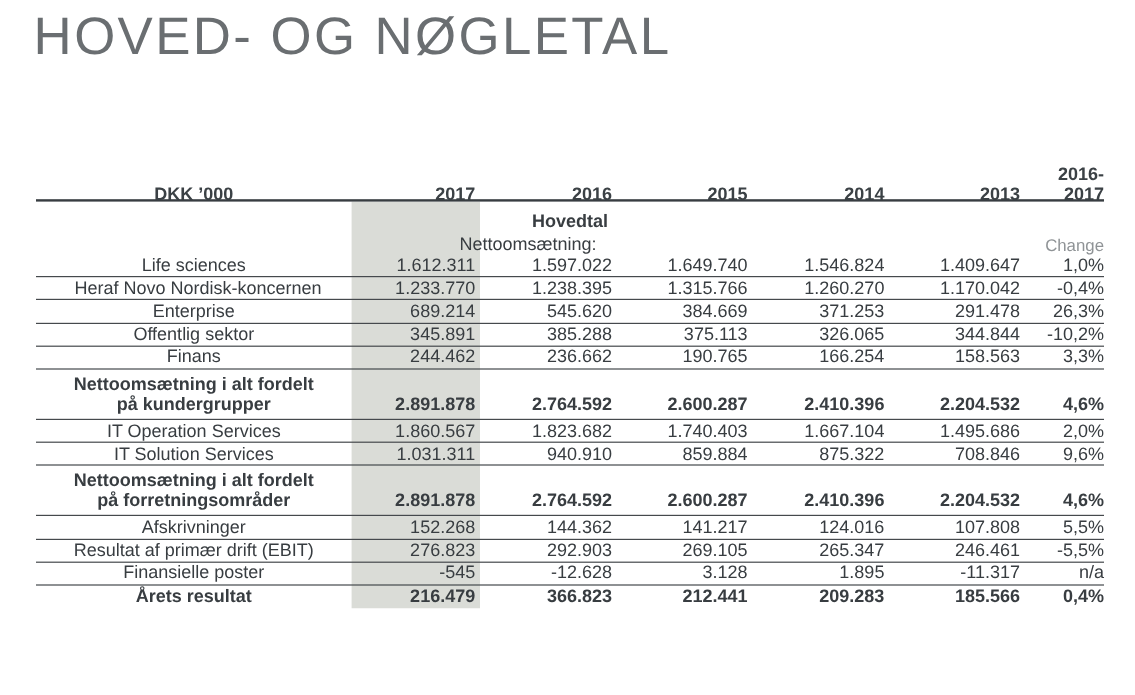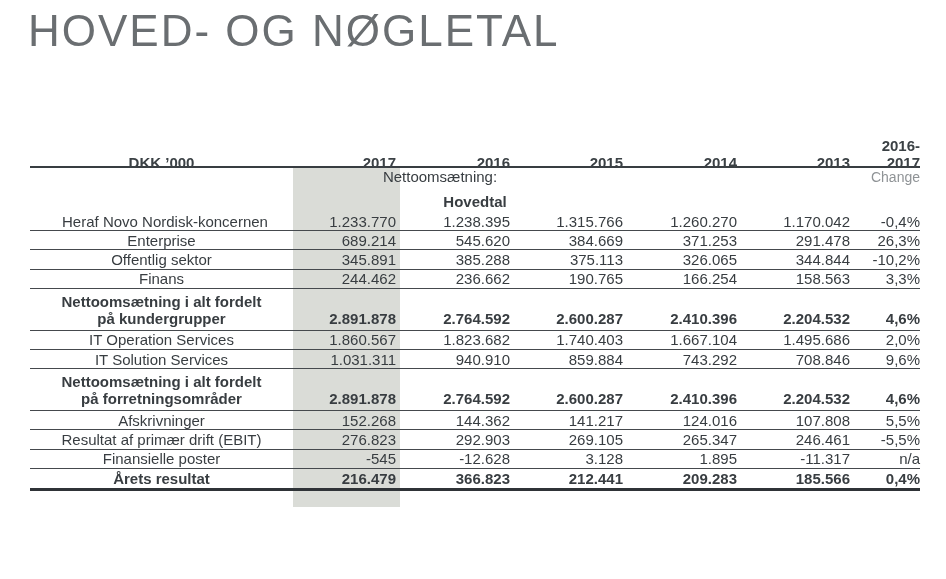--- a/index.html
+++ b/index.html
@@ -72,26 +72,35 @@
       <div class="lbl">DKK ’000</div>
       <div class="val c0">2017</div>
       <div class="val">2016</div>
       <div class="val">2015</div>
       <div class="val">2014</div>
       <div class="val">2013</div>
       <div class="val">2016-2017</div>
     </div>
 
     <div class="rows">
+        <div class="grid row group">
+          <div class="lbl span-all">Hovedtal</div>
+        </div>
         <div class="grid row plain">
           <div class="lbl span-6">Nettoomsætning:</div>
           <div class="val note col-7">Change</div>
         </div>
-        <div class="grid row group">
-          <div class="lbl span-all">Hovedtal</div>
+        <div class="grid row data">
+          <div class="lbl">Life sciences</div>
+          <div class="val c0">1.612.311</div>
+          <div class="val c1">1.597.022</div>
+          <div class="val c2">1.649.740</div>
+          <div class="val c3">1.546.824</div>
+          <div class="val c4">1.409.647</div>
+          <div class="val c5">1,0%</div>
         </div>
         <div class="grid row data indent">
           <div class="lbl">Heraf Novo Nordisk-koncernen</div>
           <div class="val c0">1.233.770</div>
           <div class="val c1">1.238.395</div>
           <div class="val c2">1.315.766</div>
           <div class="val c3">1.260.270</div>
           <div class="val c4">1.170.042</div>
           <div class="val c5">-0,4%</div>
         </div>
@@ -141,21 +150,21 @@
           <div class="val c2">1.740.403</div>
           <div class="val c3">1.667.104</div>
           <div class="val c4">1.495.686</div>
           <div class="val c5">2,0%</div>
         </div>
         <div class="grid row data">
           <div class="lbl">IT Solution Services</div>
           <div class="val c0">1.031.311</div>
           <div class="val c1">940.910</div>
           <div class="val c2">859.884</div>
-          <div class="val c3">743.292</div>
+          <div class="val c3">875.322</div>
           <div class="val c4">708.846</div>
           <div class="val c5">9,6%</div>
         </div>
         <div class="grid row total gap-after">
           <div class="lbl">
             <div>Nettoomsætning i alt fordelt</div>
             <div>på forretningsområder</div>
           </div>
           <div class="val c0">2.891.878</div>
           <div class="val c1">2.764.592</div>

